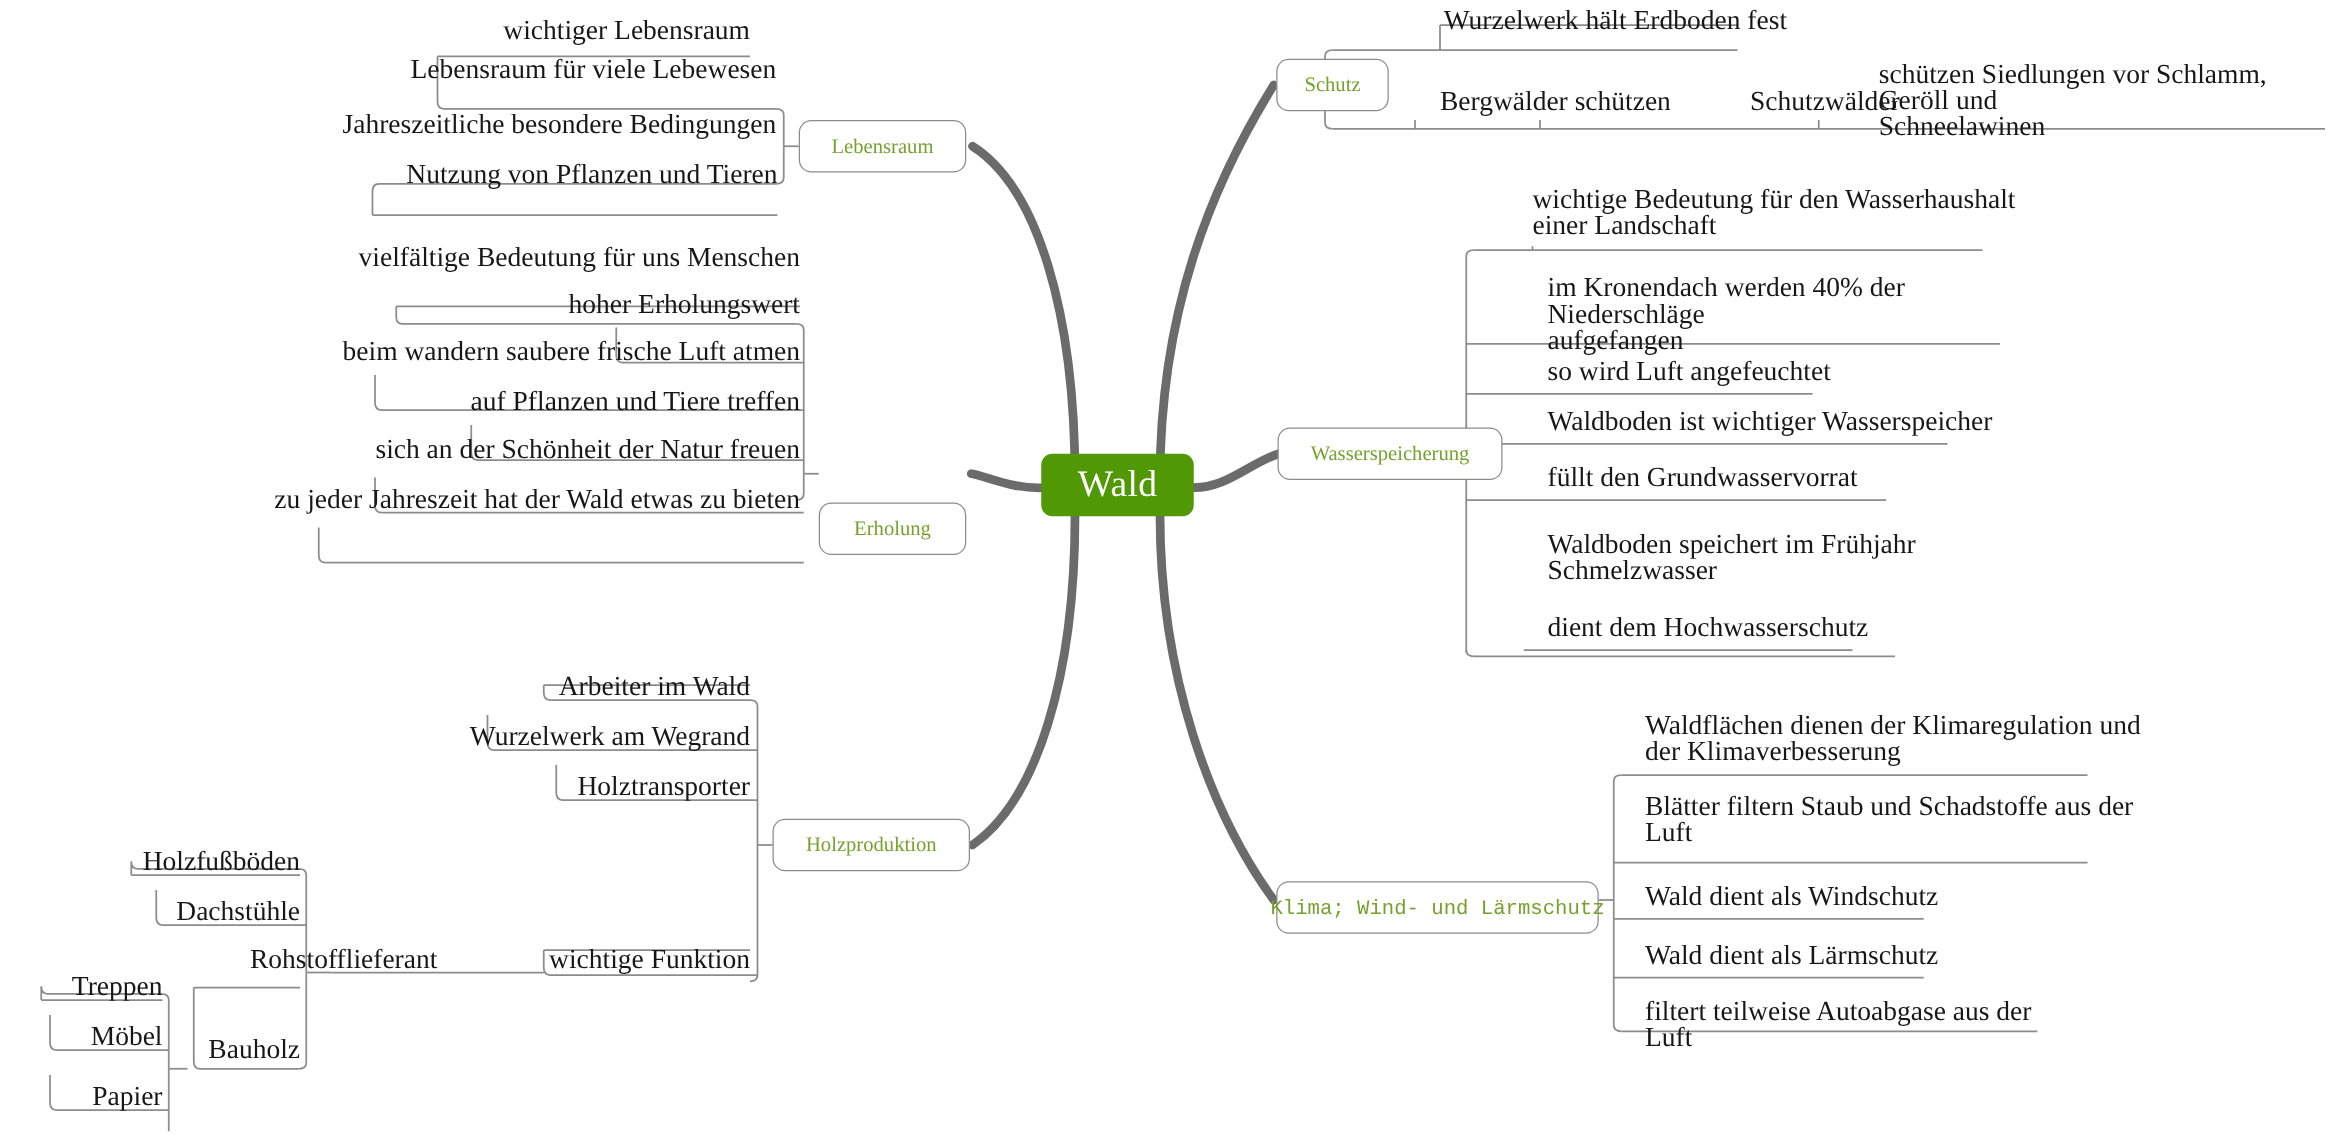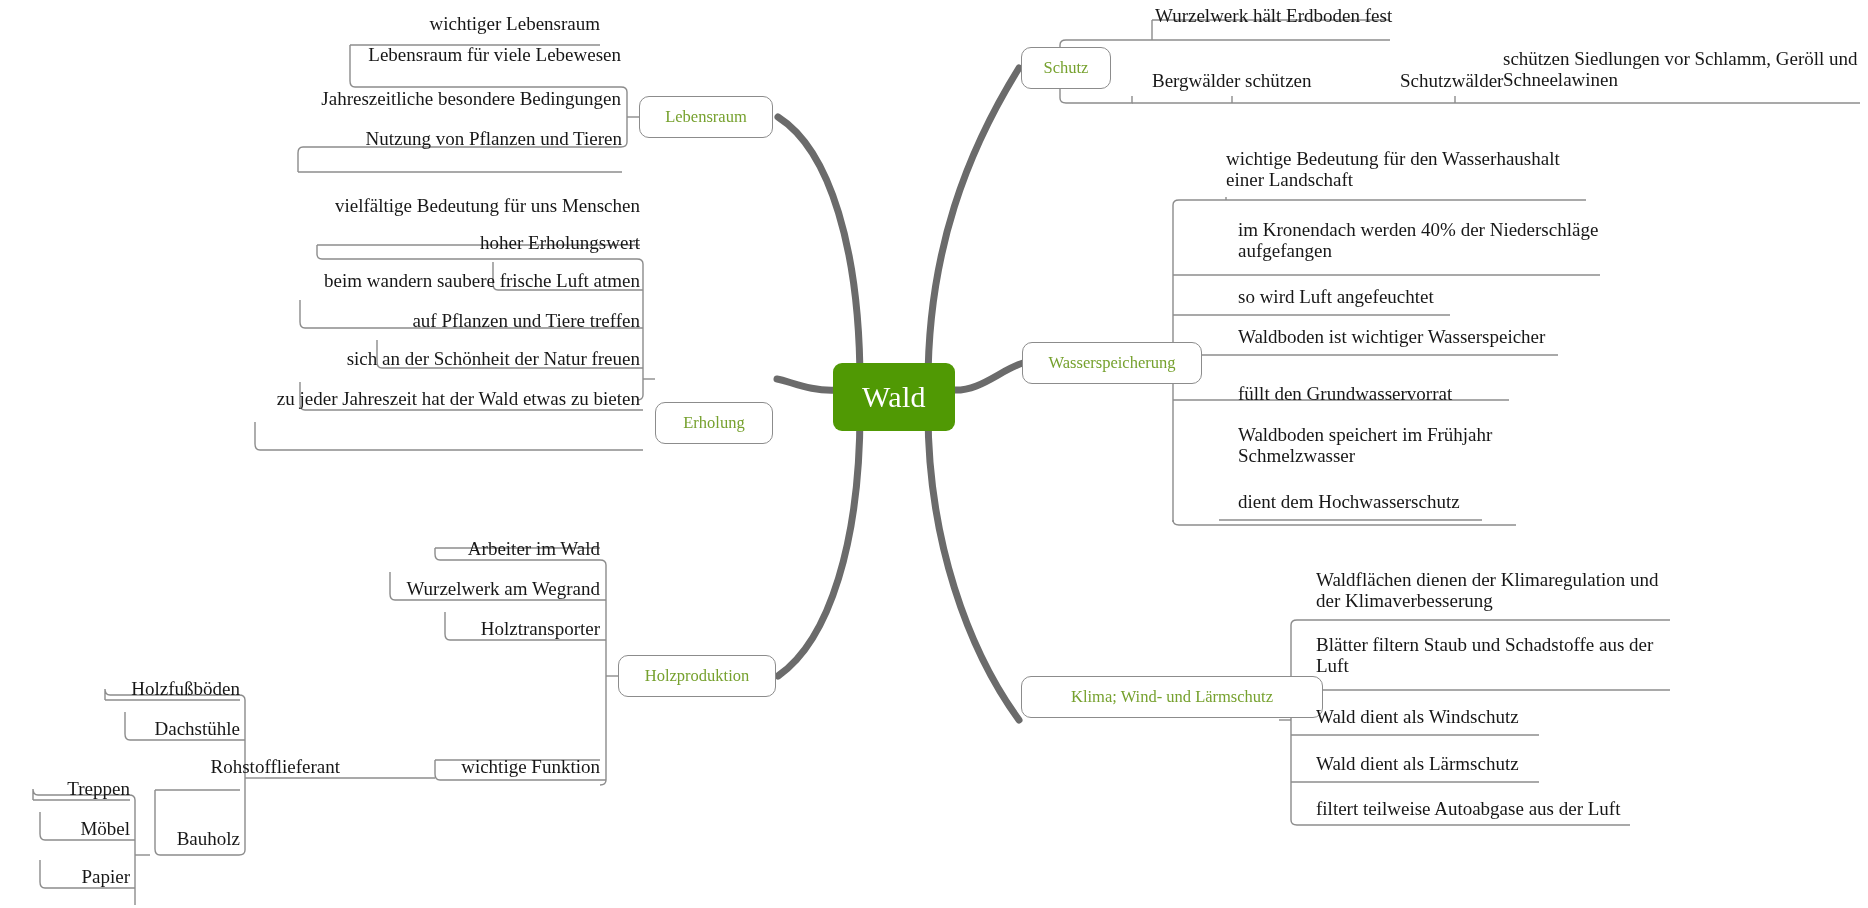--- a/index.html
+++ b/index.html
@@ -34,21 +34,21 @@
     display:flex;align-items:center;justify-content:center;
     font-size:16.5px;
     white-space:nowrap;
     padding:0 10px;
     box-sizing:border-box;
   }
 
   
   .leaf{
     position:absolute;
-    font-size:19px;
+    font-size:22px;
     line-height:21px;
     color:#171717;
     white-space:pre-line;
   }
   .leaf.right{text-align:left;}
   .leaf.left{text-align:right;}
 </style>
 </head>
 <body>
 
@@ -197,21 +197,21 @@
       <path d="M 1291,690 L 1670,690"></path>
 
       <path d="M 1291,735 L 1539,735"></path>
 
       <path d="M 1291,782 L 1539,782"></path>
 
       <path d="M 1297,825 L 1630,825"></path>
     </g>
   </svg>
 
-  <div class="root-node" style="left:833px;top:363px;width:122px;height:68px;">
+  <div class="root-node" style="left:833px;top:363px;width:122px;height:50px;">
     <span>Wald</span>
   </div>
 
   <div class="branch-node" style="left:639px;top:96px;width:134px;height:42px;">
     <span>Lebensraum</span>
   </div>
 
   <div class="branch-node" style="left:655px;top:358px;width:118px;height:42px;margin-top:44px;">
     <span>Erholung</span>
   </div>
@@ -221,21 +221,21 @@
   </div>
 
   <div class="branch-node" style="left:1021px;top:47px;width:90px;height:42px;">
     <span>Schutz</span>
   </div>
 
   <div class="branch-node" style="left:1022px;top:342px;width:180px;height:42px;">
     <span>Wasserspeicherung</span>
   </div>
 
-  <div class="branch-node" style="left:1021px;top:676px;width:302px;height:42px;">
+  <div class="branch-node" style="left:1021px;top:705px;width:258px;height:42px;font-family:Liberation Mono, monospace;">
     <span>Klima; Wind- und Lärmschutz</span>
   </div>
 
   <div class="leaf left" style="left:300px;top:13px;width:300px;">wichtiger Lebensraum</div>
   <div class="leaf left" style="left:241px;top:44px;width:380px;">Lebensraum für viele Lebewesen</div>
   <div class="leaf left" style="left:191px;top:88px;width:430px;">Jahreszeitliche besondere Bedingungen</div>
   <div class="leaf left" style="left:222px;top:128px;width:400px;">Nutzung von Pflanzen und Tieren</div>
 
   <div class="leaf left" style="left:240px;top:195px;width:400px;">vielfältige Bedeutung für uns Menschen</div>
   <div class="leaf left" style="left:340px;top:232px;width:300px;">hoher Erholungswert</div>
@@ -261,21 +261,21 @@
   <div class="leaf right" style="left:1400px;top:70px;width:160px;">Schutzwälder</div>
   <div class="leaf right" style="left:1503px;top:48px;width:360px;">schützen Siedlungen vor Schlamm, Geröll und
 Schneelawinen</div>
 
   <div class="leaf right" style="left:1226px;top:148px;width:400px;">wichtige Bedeutung für den Wasserhaushalt
 einer Landschaft</div>
   <div class="leaf right" style="left:1238px;top:219px;width:400px;">im Kronendach werden 40% der Niederschläge
 aufgefangen</div>
   <div class="leaf right" style="left:1238px;top:286px;width:350px;">so wird Luft angefeuchtet</div>
   <div class="leaf right" style="left:1238px;top:326px;width:400px;">Waldboden ist wichtiger Wasserspeicher</div>
-  <div class="leaf right" style="left:1238px;top:371px;width:350px;margin-top:12px;">füllt den Grundwasservorrat</div>
+  <div class="leaf right" style="left:1238px;top:371px;width:350px;">füllt den Grundwasservorrat</div>
   <div class="leaf right" style="left:1238px;top:424px;width:350px;">Waldboden speichert im Frühjahr
 Schmelzwasser</div>
   <div class="leaf right" style="left:1238px;top:491px;width:350px;">dient dem Hochwasserschutz</div>
 
   <div class="leaf right" style="left:1316px;top:569px;width:400px;">Waldflächen dienen der Klimaregulation und
 der Klimaverbesserung</div>
   <div class="leaf right" style="left:1316px;top:634px;width:400px;">Blätter filtern Staub und Schadstoffe aus der
 Luft</div>
   <div class="leaf right" style="left:1316px;top:706px;width:350px;">Wald dient als Windschutz</div>
   <div class="leaf right" style="left:1316px;top:753px;width:350px;">Wald dient als Lärmschutz</div>

